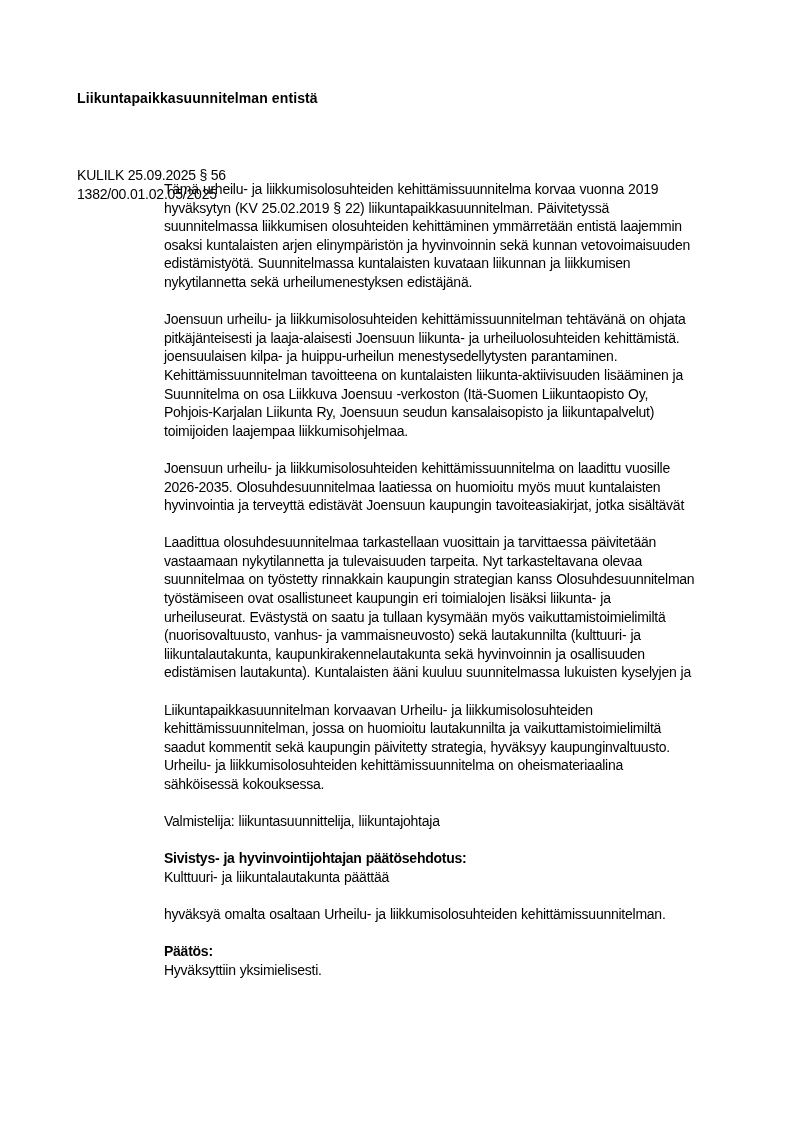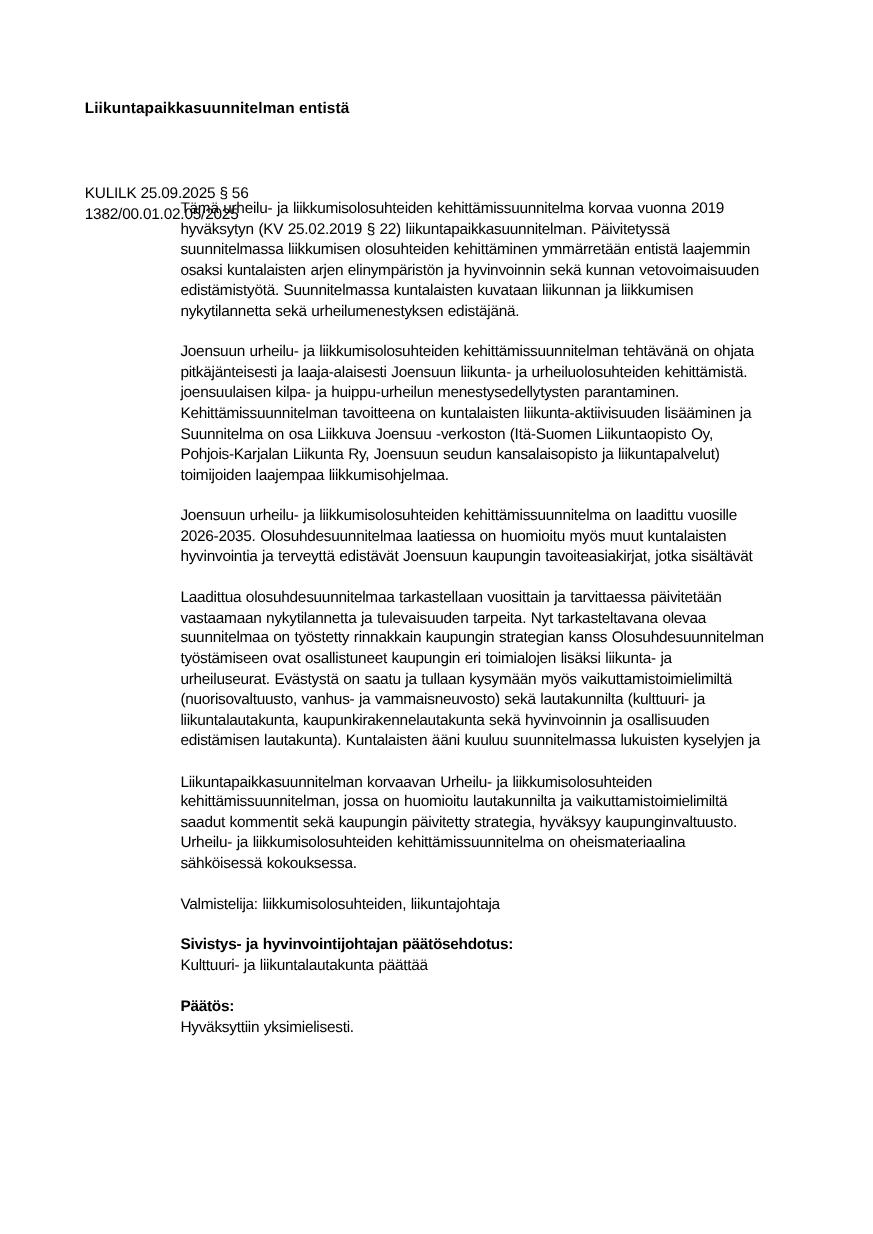--- a/index.html
+++ b/index.html
@@ -58,24 +58,27 @@
     <span class="line">edistämisen lautakunta). Kuntalaisten ääni kuuluu suunnitelmassa lukuisten kyselyjen ja</span>
   </p>
   <p class="para">
     <span class="line">Liikuntapaikkasuunnitelman korvaavan Urheilu- ja liikkumisolosuhteiden</span>
     <span class="line">kehittämissuunnitelman, jossa on huomioitu lautakunnilta ja vaikuttamistoimielimiltä</span>
     <span class="line">saadut kommentit sekä kaupungin päivitetty strategia, hyväksyy kaupunginvaltuusto.</span>
     <span class="line">Urheilu- ja liikkumisolosuhteiden kehittämissuunnitelma on oheismateriaalina</span>
     <span class="line">sähköisessä kokouksessa.</span>
   </p>
   <p class="para">
-    <span class="line">Valmistelija: liikkumisolosuhteiden, liikuntajohtaja</span>
+    <span class="line">Valmistelija: liikuntasuunnittelija, liikuntajohtaja</span>
   </p>
   <p>
     <span class="line bold">Sivistys- ja hyvinvointijohtajan päätösehdotus:</span>
     <span class="line">Kulttuuri- ja liikuntalautakunta päättää</span>
   </p>
   <div class="gap"></div>
+  <p class="para">
+    <span class="line">hyväksyä omalta osaltaan Urheilu- ja liikkumisolosuhteiden kehittämissuunnitelman.</span>
+  </p>
   <p>
     <span class="line bold">Päätös:</span>
     <span class="line">Hyväksyttiin yksimielisesti.</span>
   </p>
 </div>
 
 </body></html>

